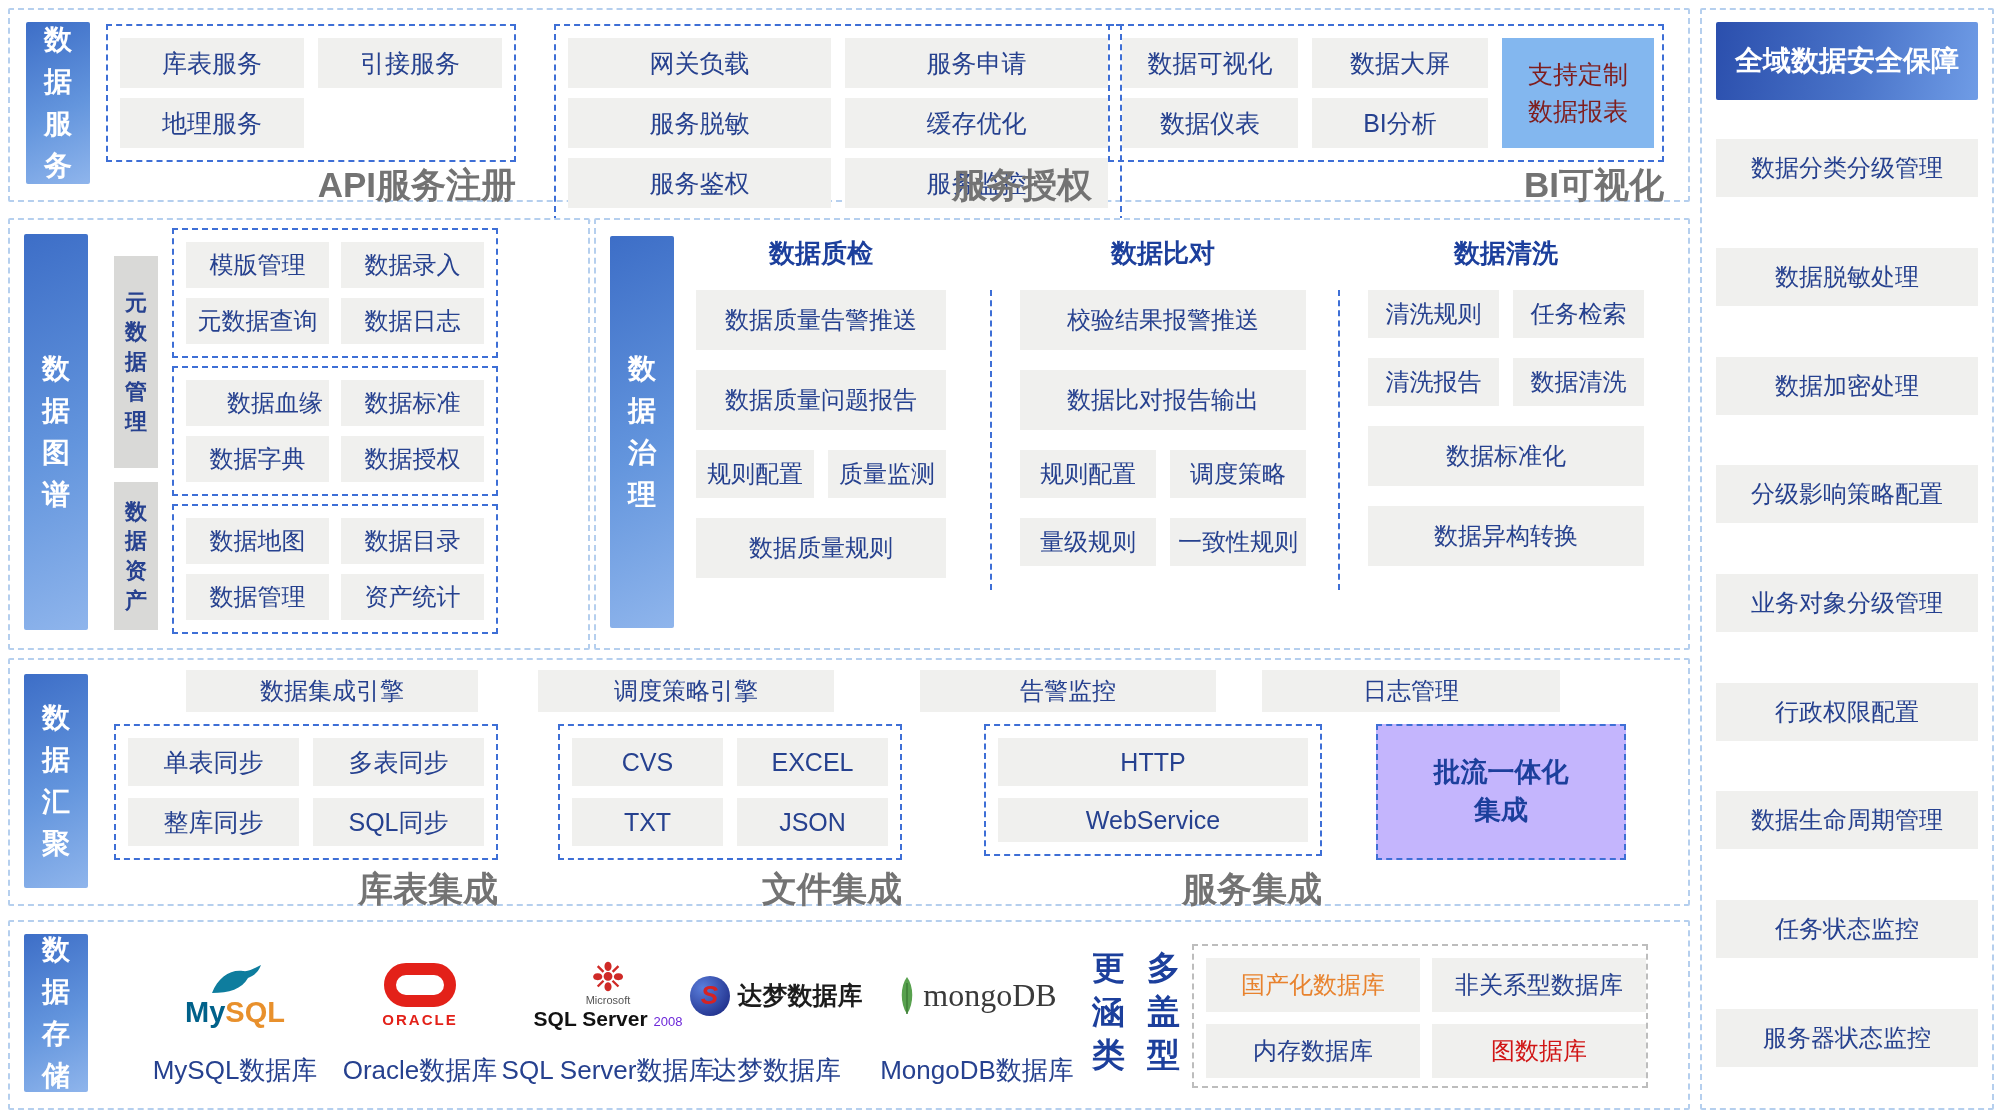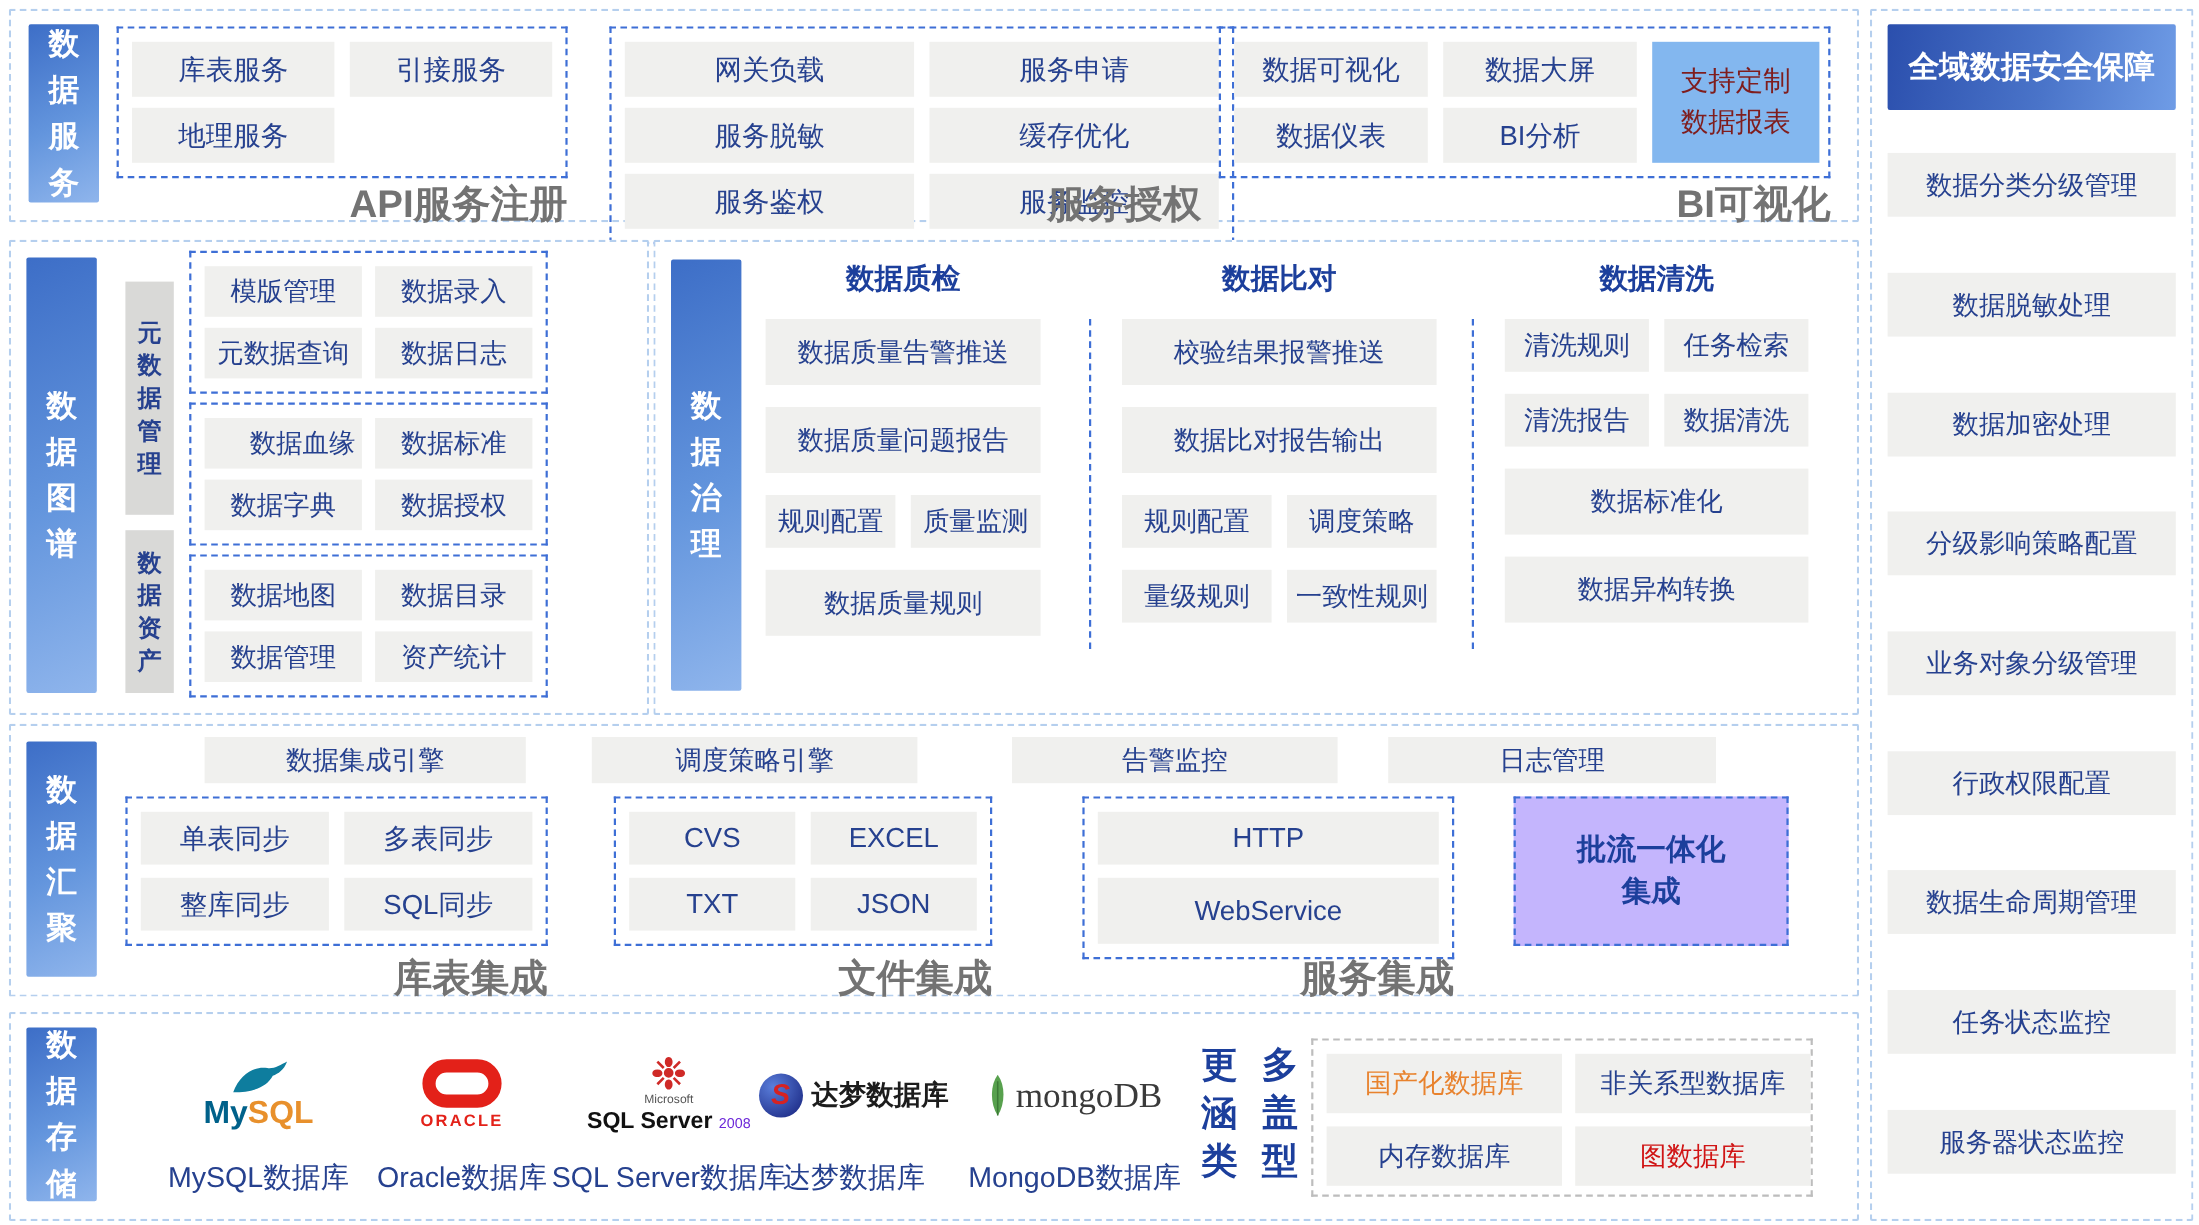--- a/index.html
+++ b/index.html
@@ -204,21 +204,21 @@
     <div class="gbox" style="left:548px;top:64px;width:344px;grid-template-columns:1fr 1fr;gap:12px 14px;">
       <div class="chip" style="height:48px;">CVS</div>
       <div class="chip" style="height:48px;">EXCEL</div>
       <div class="chip" style="height:48px;">TXT</div>
       <div class="chip" style="height:48px;">JSON</div>
     </div>
     <div class="caption" style="left:548px;top:206px;width:344px;">文件集成</div>
 
     <div class="gbox" style="left:974px;top:64px;width:338px;grid-template-columns:1fr;gap:12px;">
       <div class="chip" style="height:48px;">HTTP</div>
-      <div class="chip" style="height:60px;">WebService</div>
+      <div class="chip" style="height:44px;">WebService</div>
     </div>
     <div class="caption" style="left:974px;top:206px;width:338px;">服务集成</div>
 
     <div class="stream-box" style="left:1366px;top:64px;width:250px;height:136px;">批流一体化
 集成</div>
   </div>
 
   <div class="outer" style="left:8px;top:920px;width:1678px;height:186px;">
     <div class="vbar" style="left:14px;top:12px;width:64px;height:158px;">数
 据

